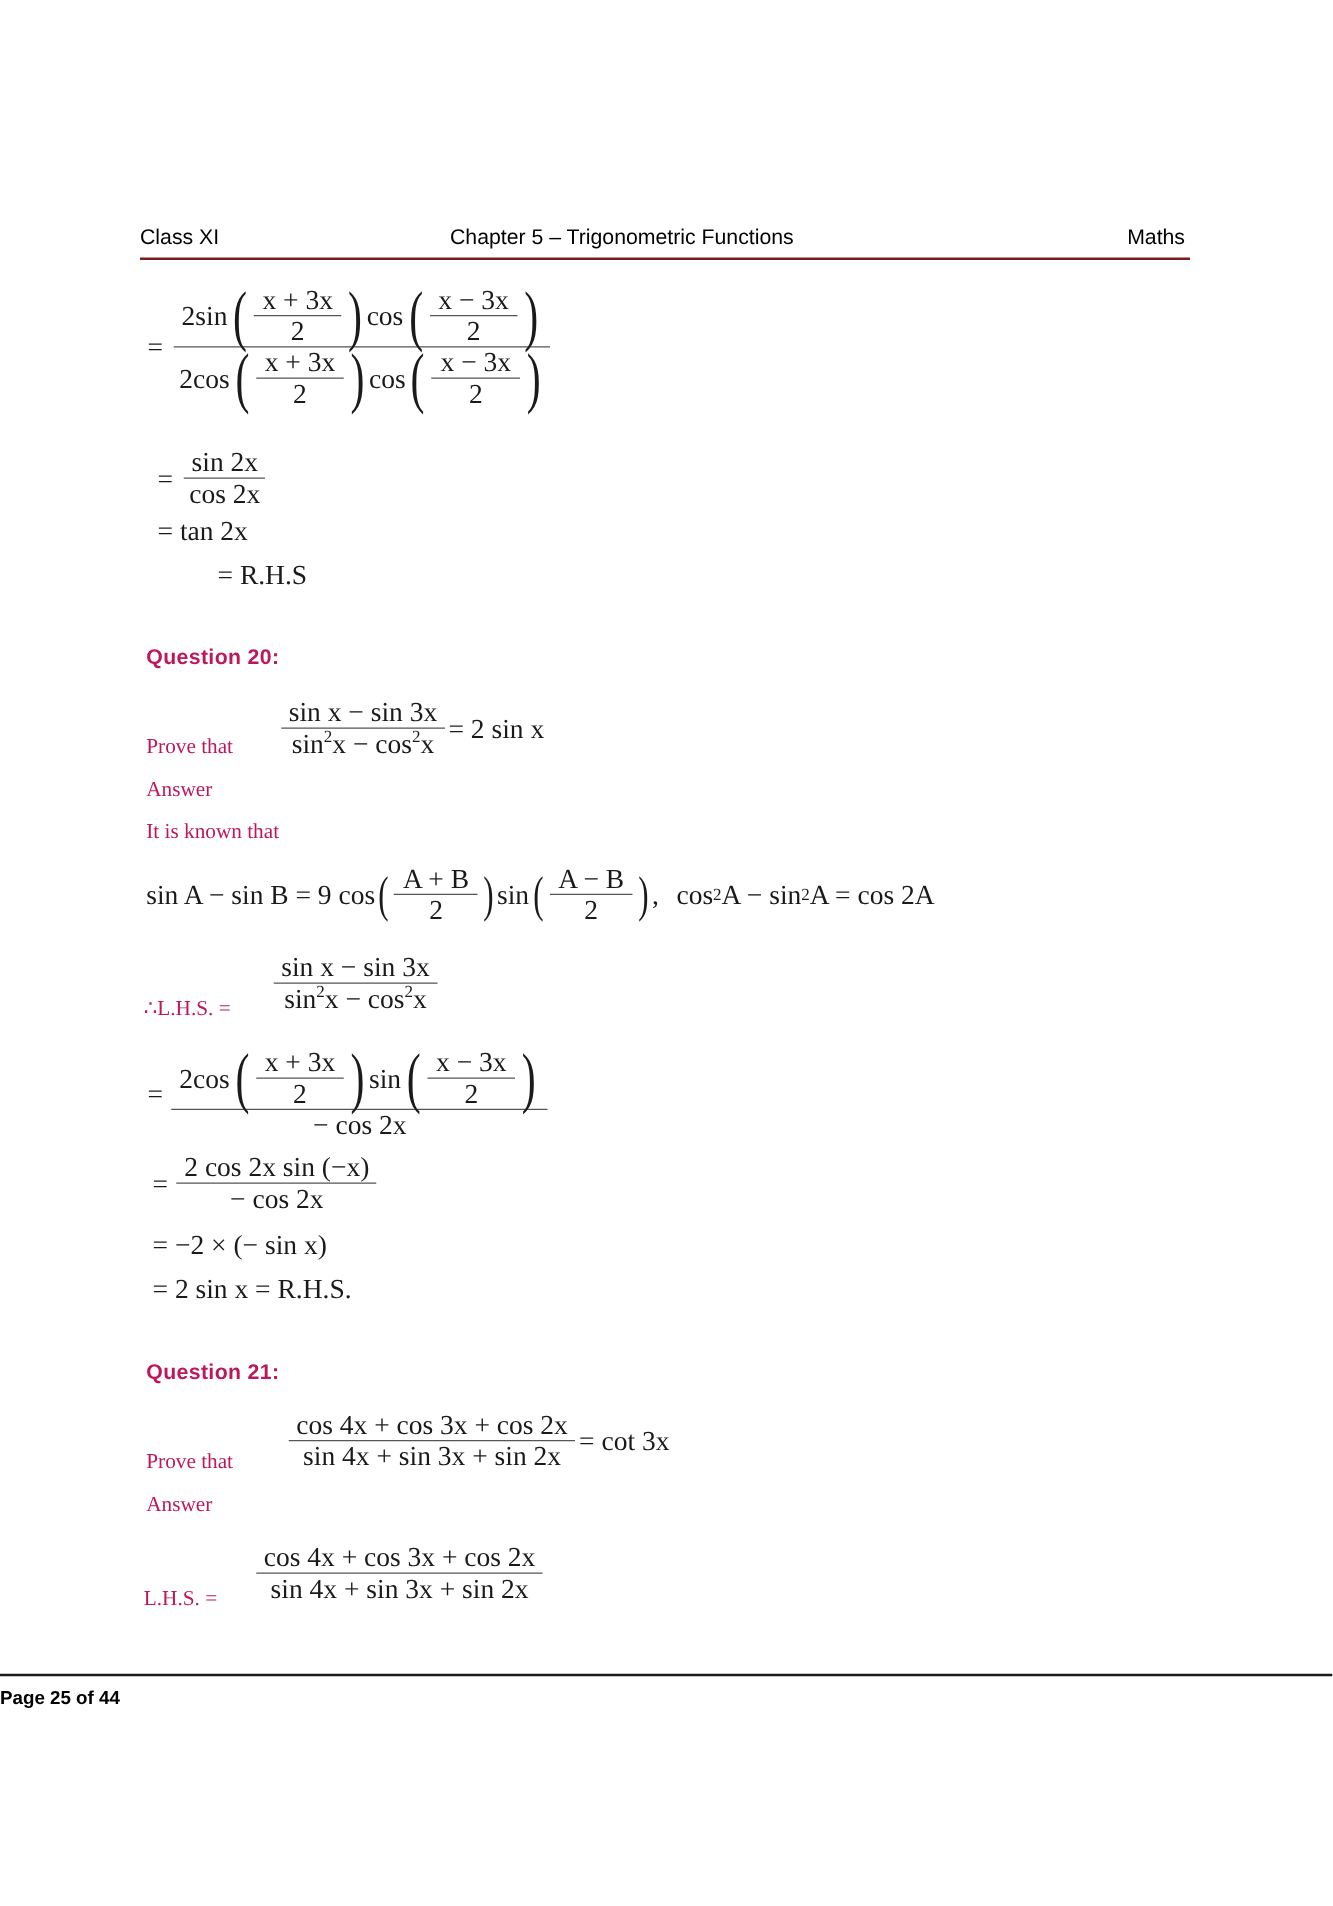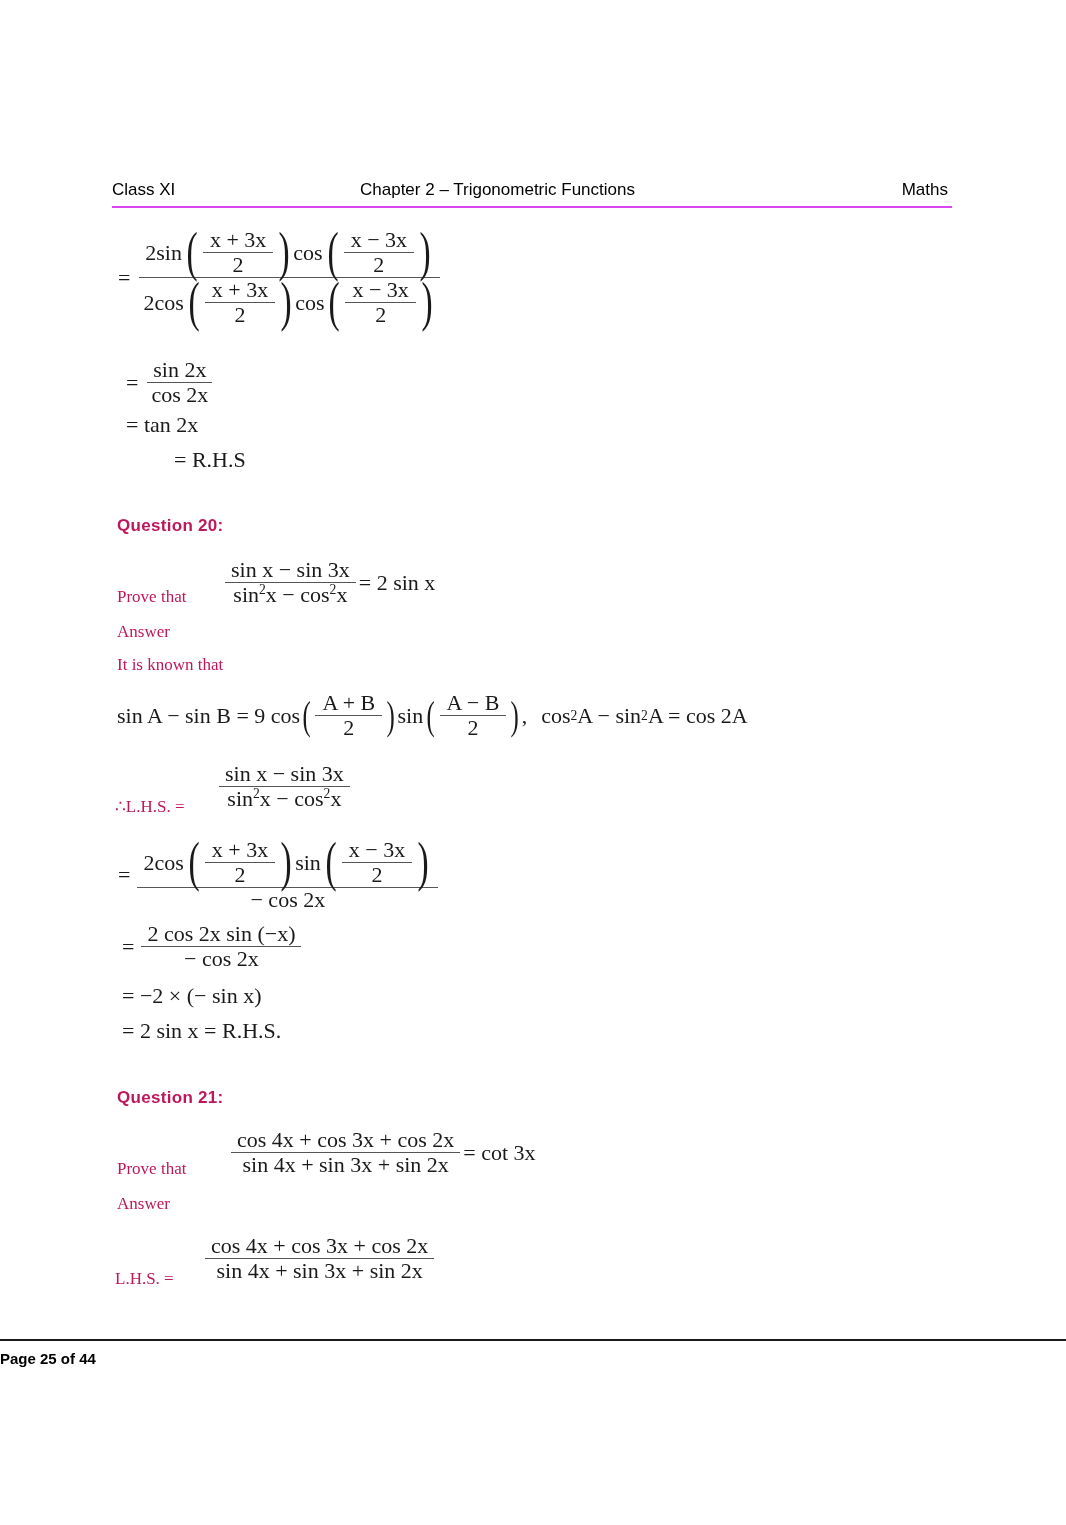--- a/index.html
+++ b/index.html
@@ -24,21 +24,21 @@
     height: 1525px;
   }
 
   
   .header {
     position: absolute;
     left: 112px;
     top: 180px;
     width: 840px;
     height: 26px;
-    border-bottom: 2px solid #d946ef;
+    border-bottom: 2px solid #7f1d1d;
     font-family: "Liberation Sans", sans-serif;
     font-size: 17px;
     color: #000;
   }
   .header .h-left   { position: absolute; left: 0px;   top: 0px; white-space: nowrap; }
   .header .h-center { position: absolute; left: 248px; top: 0px; white-space: nowrap; }
   .header .h-right  { position: absolute; right: 4px;  top: 0px; white-space: nowrap; }
 
   
   .footer-rule {
@@ -131,21 +131,21 @@
   sup { font-size: 0.62em; vertical-align: super; line-height: 0; }
   .eqlead { margin-right: 4px; }
 </style>
 </head>
 <body>
 
 <div class="page">
 
   <div class="header">
     <span class="h-left">Class XI</span>
-    <span class="h-center">Chapter 2 – Trigonometric Functions</span>
+    <span class="h-center">Chapter 5 – Trigonometric Functions</span>
     <span class="h-right">Maths</span>
   </div>
 
   <div class="math" style="left:118px; top:228px;">
     <span class="row">
       <span class="eqlead">=</span>
       <span class="frac">
         <span class="num">
           <span class="row">
             <span>2</span>

